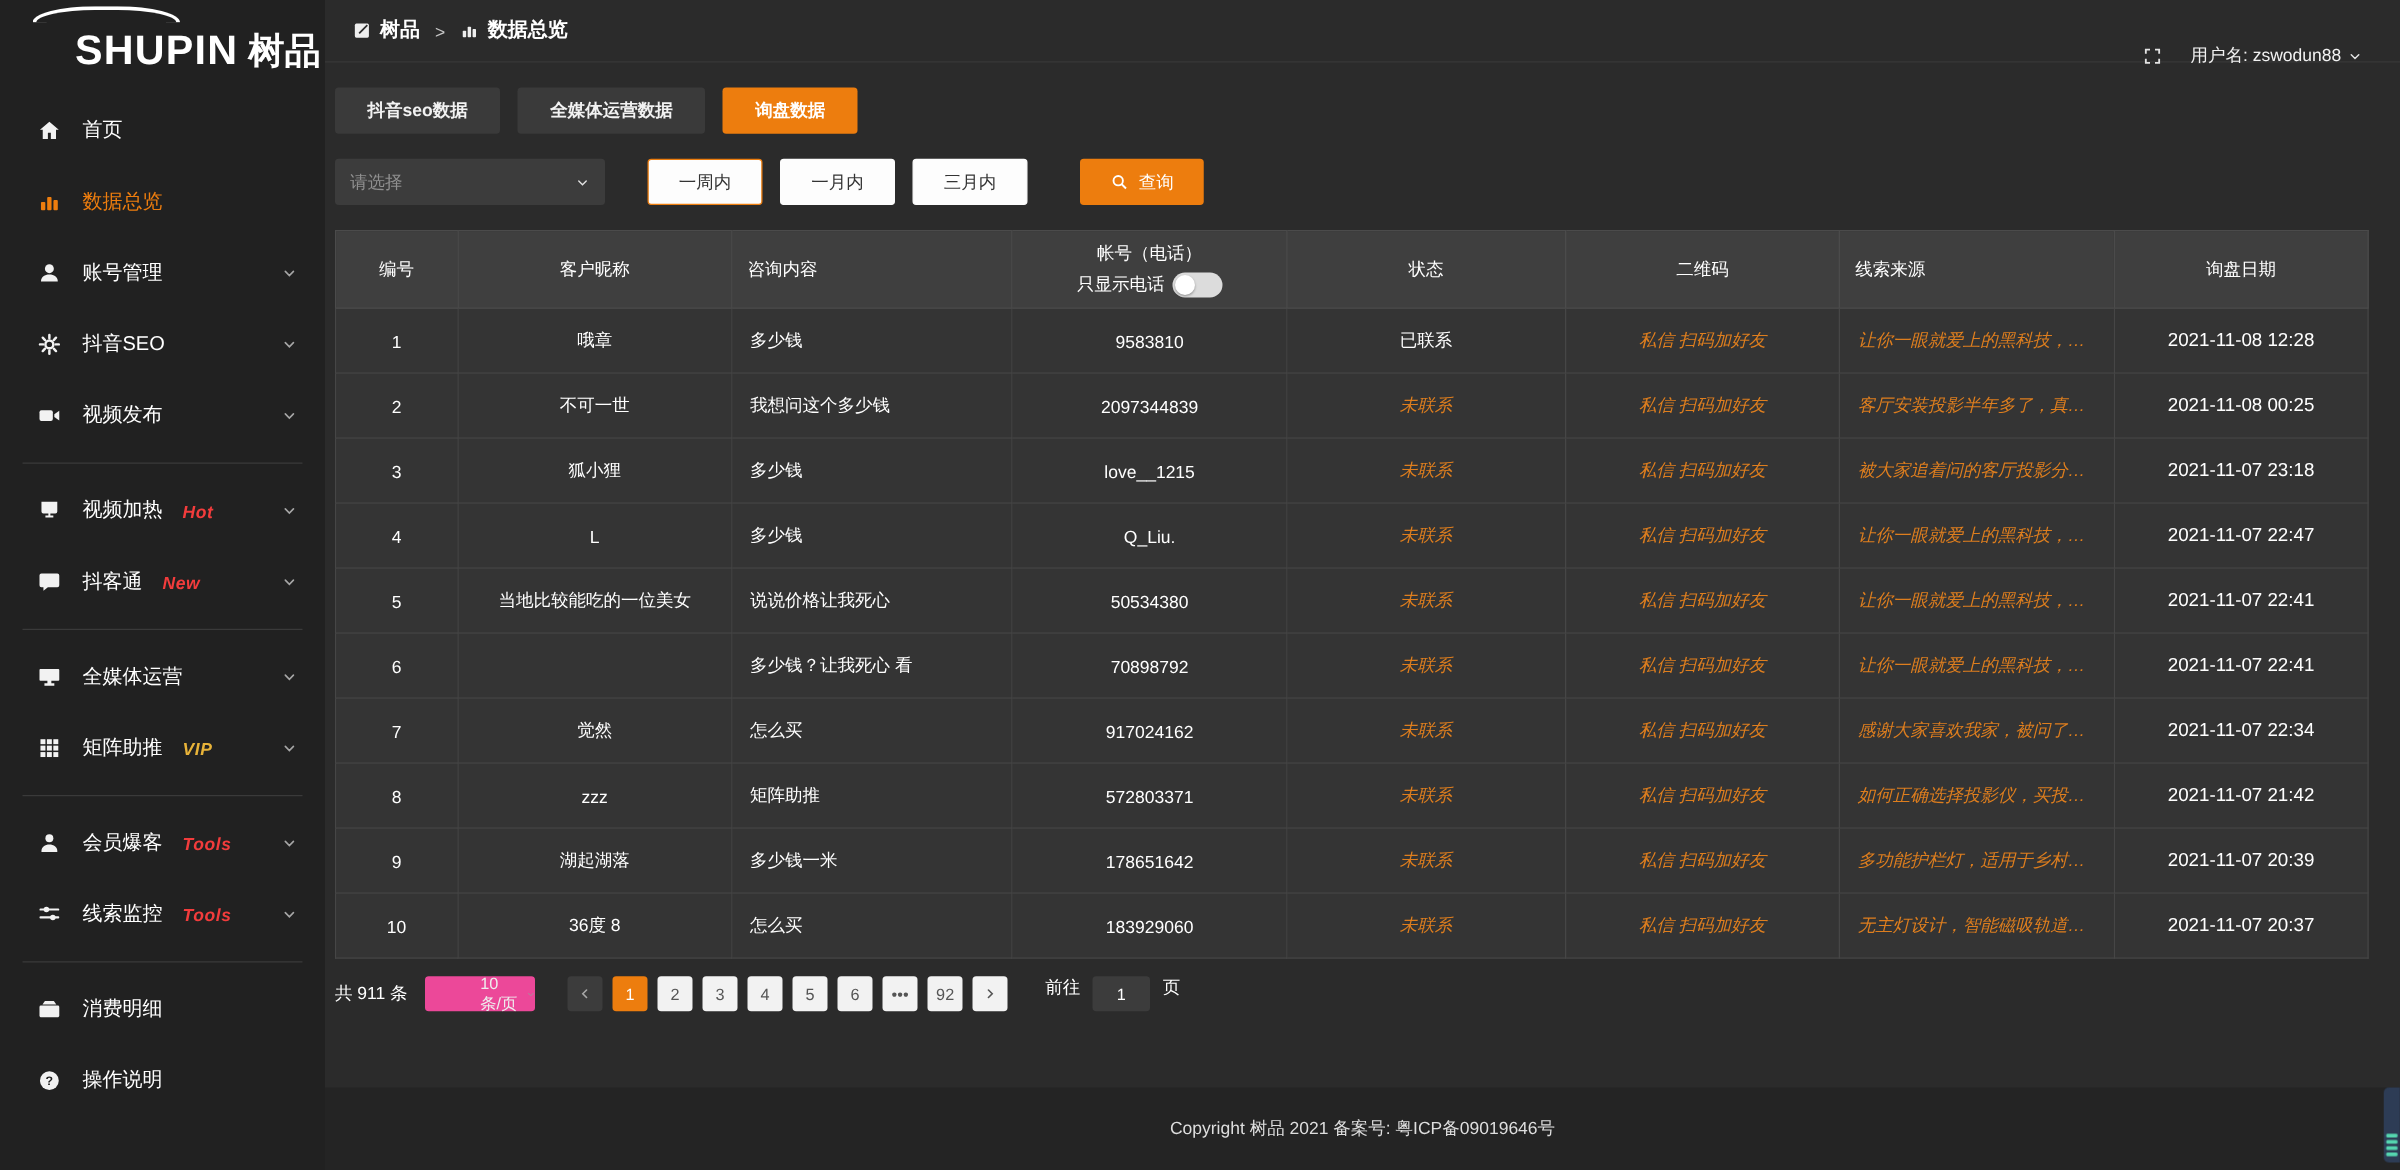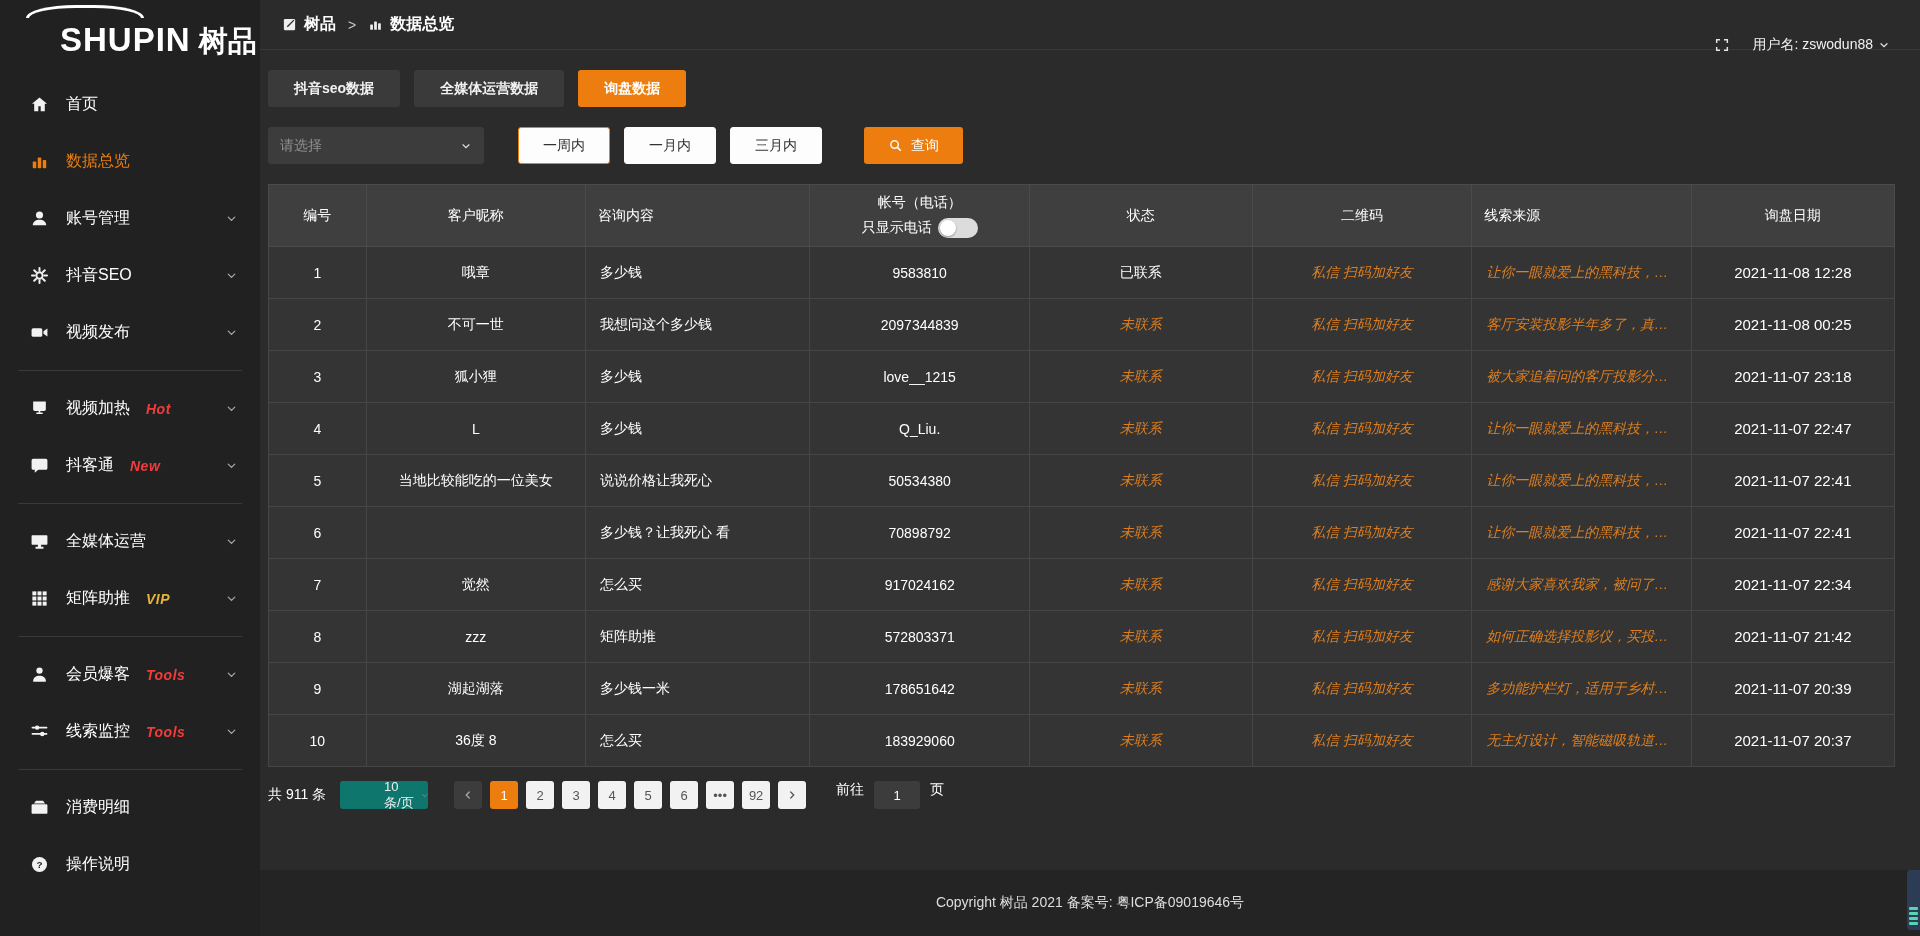--- a/index.html
+++ b/index.html
@@ -72,21 +72,21 @@
   .status-contacted { color:#fff; }
   .cell-link { cursor:pointer; }
   td.date { font-size:15px; }
   .th-sub { display:flex; align-items:center; justify-content:center; gap:6px; margin-top:6px; font-size:14px; }
   .toggle { width:40px; height:20px; background:#dcdcdc; border-radius:10px; position:relative; cursor:pointer; flex-shrink:0; }
   .toggle-knob { position:absolute; left:2px; top:2px; width:16px; height:16px; border-radius:50%; background:#fff; box-shadow:0 1px 2px rgba(0,0,0,.35); }
 
   
   .pagination { display:flex; align-items:center; margin-top:14px; font-size:14px; color:#fff; }
   .total-label { margin-right:14px; }
-  .per-page { width:88px; height:28px; background:#0f766e; border-radius:3px; display:flex; align-items:center; justify-content:center;
+  .per-page { width:88px; height:28px; background:#ec4899; border-radius:3px; display:flex; align-items:center; justify-content:center;
               gap:7px; font-size:13px; color:#eee; cursor:pointer;padding-left:44px; }
   .per-page .sm-icon { color:#9a9a9a; width:11px; height:11px; }
   .pager { display:flex; gap:8px; margin-left:26px; align-items:center; }
   .page-btn { min-width:28px; height:28px; padding:0 6px; background:#f2f2f2; color:#555; border:none; border-radius:3px;
               font-size:13px; cursor:pointer; display:flex; align-items:center; justify-content:center; font-family:inherit; }
   .page-btn.active { background:#ED7D0E; color:#fff; }
   .page-btn.prev { background:#3c3c3c; color:#a8a8a8; }
   .page-btn .sm-icon { width:12px; height:12px; color:inherit; }
   .goto { display:flex; gap:10px; margin-left:30px; }
   .goto-input { width:46px; height:28px; background:#3c3c3c; border:none; border-radius:3px; color:#fff; text-align:center;

